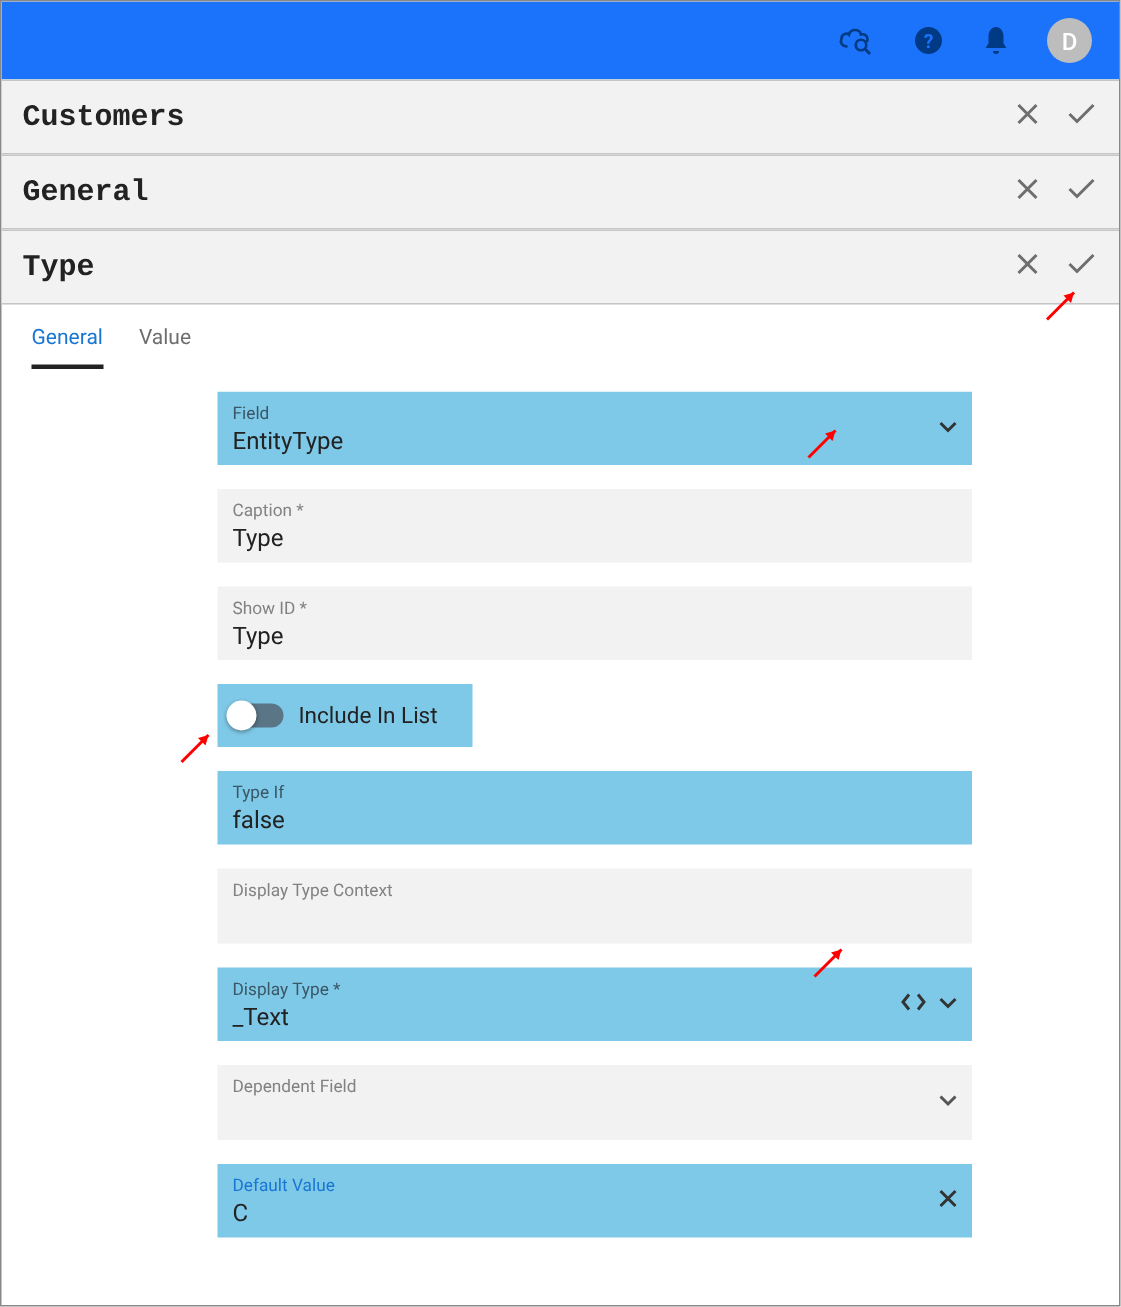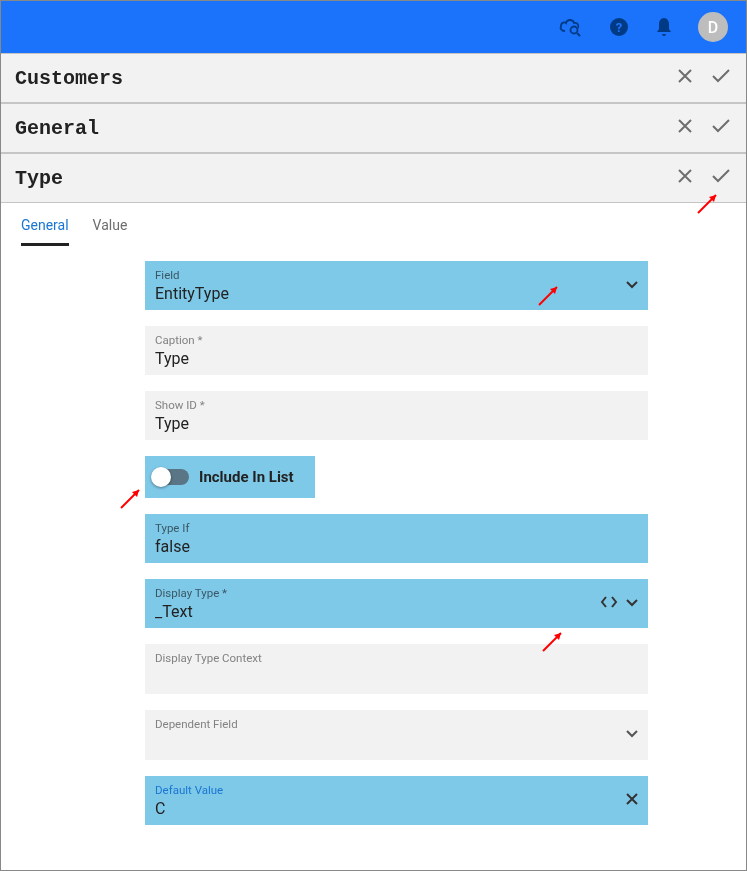--- a/index.html
+++ b/index.html
@@ -70,21 +70,21 @@
   .field .label.blue { color: #1976d2; }
   .field .value { font-size: 16px; color: #222; min-height: 20px; }
   .field.minheight { min-height: 50px; }
   .field-icons {
     position: absolute; right: 8px; top: 50%; transform: translateY(-50%);
     display:flex; gap: 6px; align-items:center;
   }
   .toggle-row {
     display: flex; align-items: center;
     width: 170px; height: 42px; background: #7fc9e8;
-    gap: 10px; padding-left: 4px; font-weight: bold;
+    gap: 10px; padding-left: 4px;
   }
   .toggle {
     width: 36px; height: 16px; background: #5a7585; border-radius: 8px;
     position: relative; margin-left: 4px;
   }
   .toggle-knob {
     width: 20px; height: 20px; background: #fff; border-radius: 50%;
     position: absolute; left: -2px; top: -2px;
     box-shadow: 0 1px 3px rgba(0,0,0,0.4);
   }
@@ -210,44 +210,44 @@
 
     <div class="field-row">
       <div class="field">
         <div class="label">Type If</div>
         <div class="value">false</div>
       </div>
 
     </div>
 
     <div class="field-row">
-      <div class="field">
-        <div class="label">Display Type *</div>
-        <div class="value">_Text</div>
-        <div class="field-icons">
-          <span><svg width="18" height="14" viewBox="0 0 18 14">
-                <path stroke="#333" stroke-width="2" fill="none" d="M6 2 L2 7 L6 12 M12 2 L16 7 L12 12"></path>
-              </svg></span>
-          <span><svg width="16" height="16" viewBox="0 0 16 16">
-                <path stroke="#333" stroke-width="2" fill="none" d="M3 6 L8 11 L13 6"></path>
-              </svg></span>
-        </div>
-      </div>
-
-    </div>
-
-    <div class="field-row">
       <div class="field white minheight">
         <div class="label">Display Type Context</div>
         <div class="value"></div>
       </div>
 
     </div>
 
     <div class="field-row">
+      <div class="field">
+        <div class="label">Display Type *</div>
+        <div class="value">_Text</div>
+        <div class="field-icons">
+          <span><svg width="18" height="14" viewBox="0 0 18 14">
+                <path stroke="#333" stroke-width="2" fill="none" d="M6 2 L2 7 L6 12 M12 2 L16 7 L12 12"></path>
+              </svg></span>
+          <span><svg width="16" height="16" viewBox="0 0 16 16">
+                <path stroke="#333" stroke-width="2" fill="none" d="M3 6 L8 11 L13 6"></path>
+              </svg></span>
+        </div>
+      </div>
+
+    </div>
+
+    <div class="field-row">
       <div class="field white minheight">
         <div class="label">Dependent Field</div>
         <div class="value"></div>
         <div class="field-icons">
           <span><svg width="16" height="16" viewBox="0 0 16 16">
                 <path stroke="#555" stroke-width="2" fill="none" d="M3 6 L8 11 L13 6"></path>
               </svg></span>
         </div>
       </div>
 

